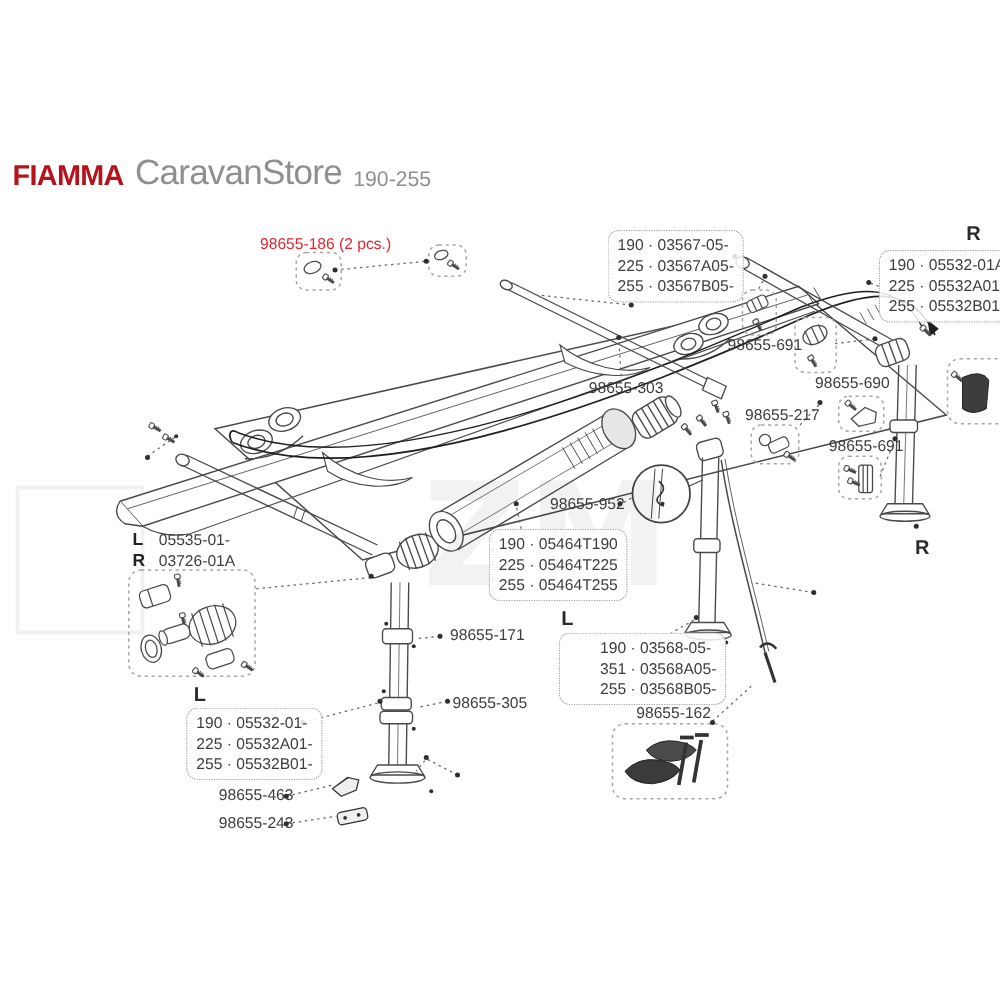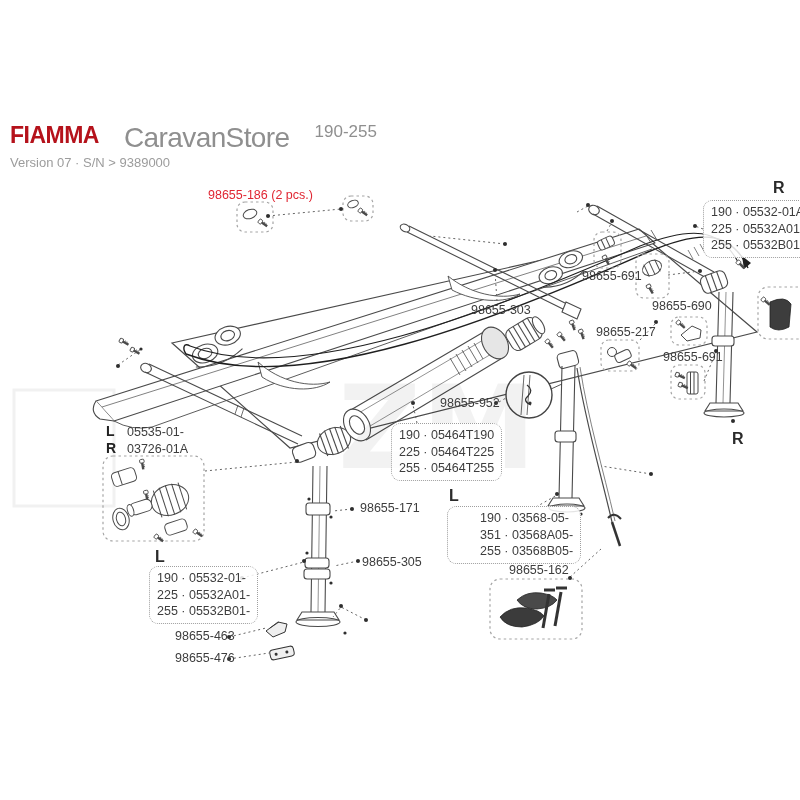--- a/index.html
+++ b/index.html
@@ -1,19 +1,19 @@
 <!DOCTYPE html>
 <html style="--brand-red: #b5121b; --highlight-red: #e02733; --label-text: #3d3d3d; --diagram-line: #4a4a4a; --box-border: #9f9f9f;"><head>
 <meta charset="utf-8">
 <style>
   html,body{margin:0;padding:0;background:#ffffff;}
   .stage{position:relative;width:800px;height:800px;background:#fff;overflow:hidden;
          font-family:"Liberation Sans","DejaVu Sans",sans-serif;}
   header{position:absolute;left:10px;top:122px;}
-  .title-line{display:flex;align-items:flex-start;gap:25px;}
+  .title-line{display:flex;align-items:flex-end;gap:9px;}
   .brand{color:var(--brand-red,#b5121b);font-size:23px;font-weight:700;letter-spacing:-.5px;}
   .product{color:#8f8f8f;font-size:28px;font-weight:400;letter-spacing:-.6px;}
   .range{color:#8f8f8f;font-size:17px;}
   .version{color:#9c9c9c;font-size:13px;margin-top:1px;}
   .diagram{position:absolute;inset:0;}
   .diagram svg{position:absolute;left:0;top:0;}
   #overlay{position:absolute;inset:0;pointer-events:none;}
   .plabel{position:absolute;font-size:12.5px;color:var(--label-text,#3d3d3d);white-space:nowrap;}
   .plabel.red{color:var(--highlight-red,#e02733);}
   .pbox{position:absolute;border:1.5px dotted var(--box-border,#9f9f9f);border-radius:9px;
@@ -29,21 +29,20 @@
 <body>
 
 <div class="stage">
 
   <header>
     <div class="title-line">
       <span class="brand">FIAMMA</span>
       <span class="product">CaravanStore</span>
       <span class="range">190-255</span>
     </div>
-    <div class="version">Version 07 · S/N &gt; 9389000</div>
   </header>
 
   <div class="diagram">
     <svg width="800" height="800" viewBox="0 0 800 800">
       <defs>
         <g id="scr">
           <rect x="-2.6" y="-2.2" width="3.6" height="4.4" rx="1" fill="#fff" stroke="#4a4a4a" stroke-width="0.9"></rect>
           <path d="M1,0 h6.5" stroke="#4a4a4a" stroke-width="2.4"></path>
           <path d="M2.5,-1.7 h1.2 M4.4,-1.7 h1.2" stroke="#4a4a4a" stroke-width="0.7"></path>
         </g>
@@ -358,21 +357,26 @@
         <div class="plabel" style="left: 582px; top: 269px;">98655-691</div>
         <div class="plabel" style="left: 652px; top: 299px;">98655-690</div>
         <div class="plabel" style="left: 596px; top: 325px;">98655-217</div>
         <div class="plabel" style="left: 663px; top: 350px;">98655-691</div>
         <div class="plabel" style="left: 471px; top: 303px;">98655-303</div>
         <div class="plabel" style="left: 440px; top: 396px;">98655-952</div>
         <div class="plabel" style="left: 360px; top: 501px;">98655-171</div>
         <div class="plabel" style="left: 362px; top: 555px;">98655-305</div>
         <div class="plabel" style="left: 509px; top: 563px;">98655-162</div>
         <div class="plabel" style="left: 175px; top: 629px;">98655-463</div>
-        <div class="plabel" style="left: 175px; top: 651px;">98655-476</div>
+        <div class="plabel" style="left: 175px; top: 651px;">98655-243</div>
+        <div class="pbox" style="left: 486px; top: 184px;">
+          <div class="pbox-row">190 · 03567-05-</div>
+          <div class="pbox-row">225 · 03567A05-</div>
+          <div class="pbox-row">255 · 03567B05-</div>
+        </div>
         <div class="pbox" style="left: 703px; top: 200px;">
           <div class="pbox-row">190 · 05532-01A</div>
           <div class="pbox-row">225 · 05532A01A</div>
           <div class="pbox-row">255 · 05532B01A</div>
         </div>
         <div class="pbox" style="left: 391px; top: 423px;">
           <div class="pbox-row">190 · 05464T190</div>
           <div class="pbox-row">225 · 05464T225</div>
           <div class="pbox-row">255 · 05464T255</div>
         </div>

